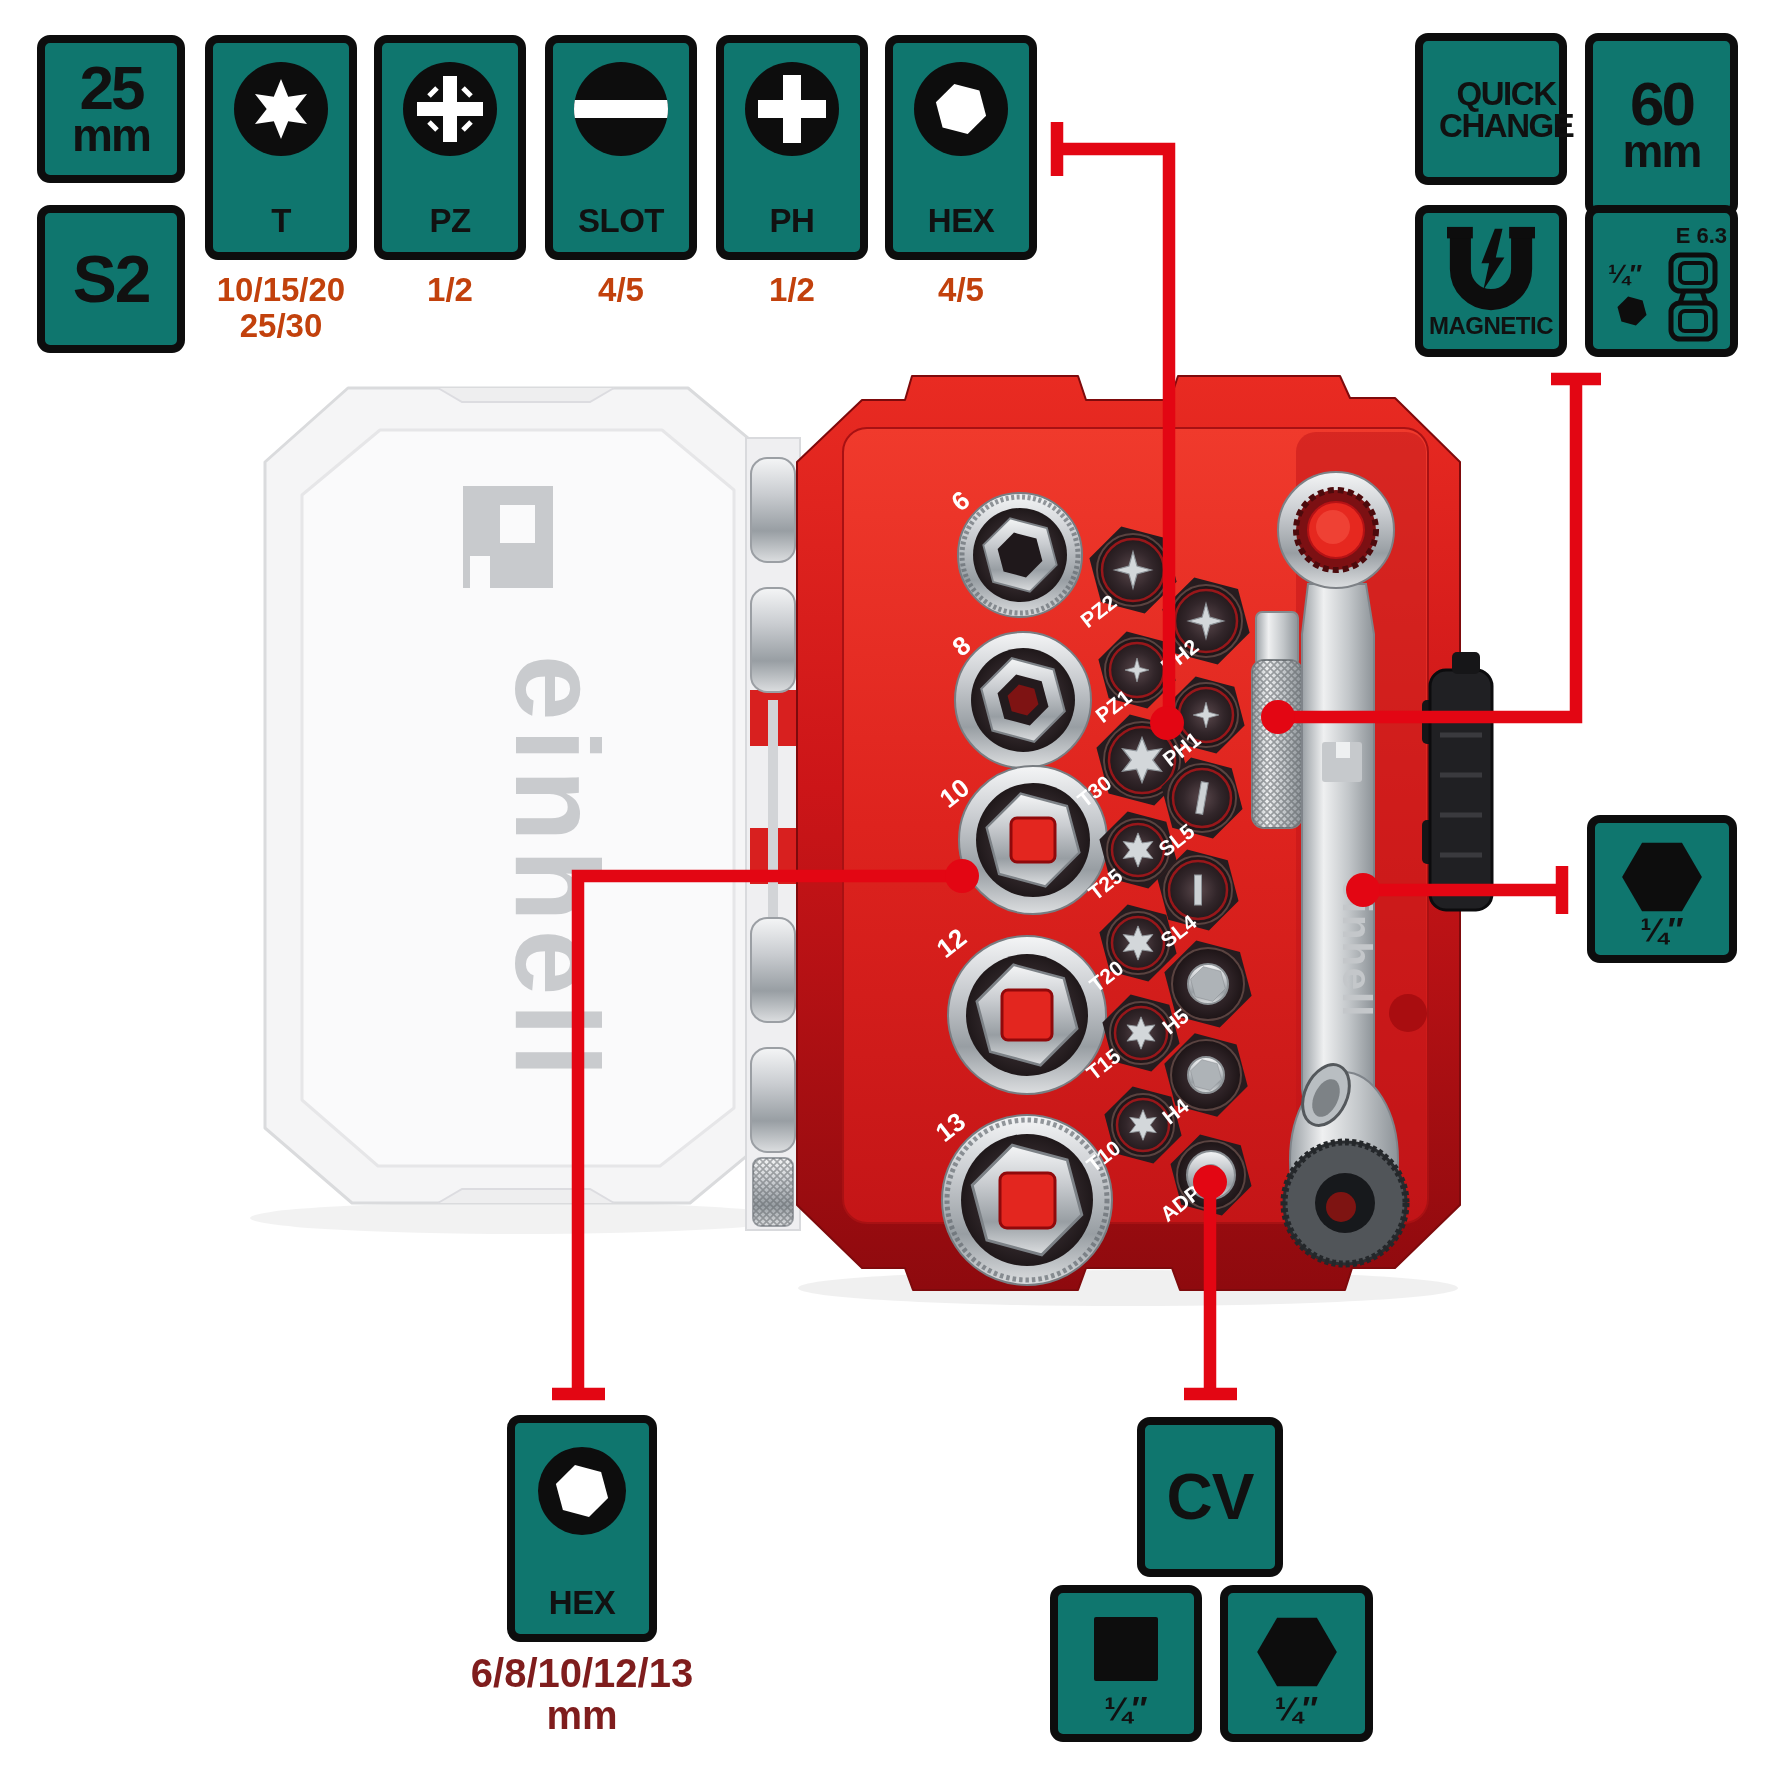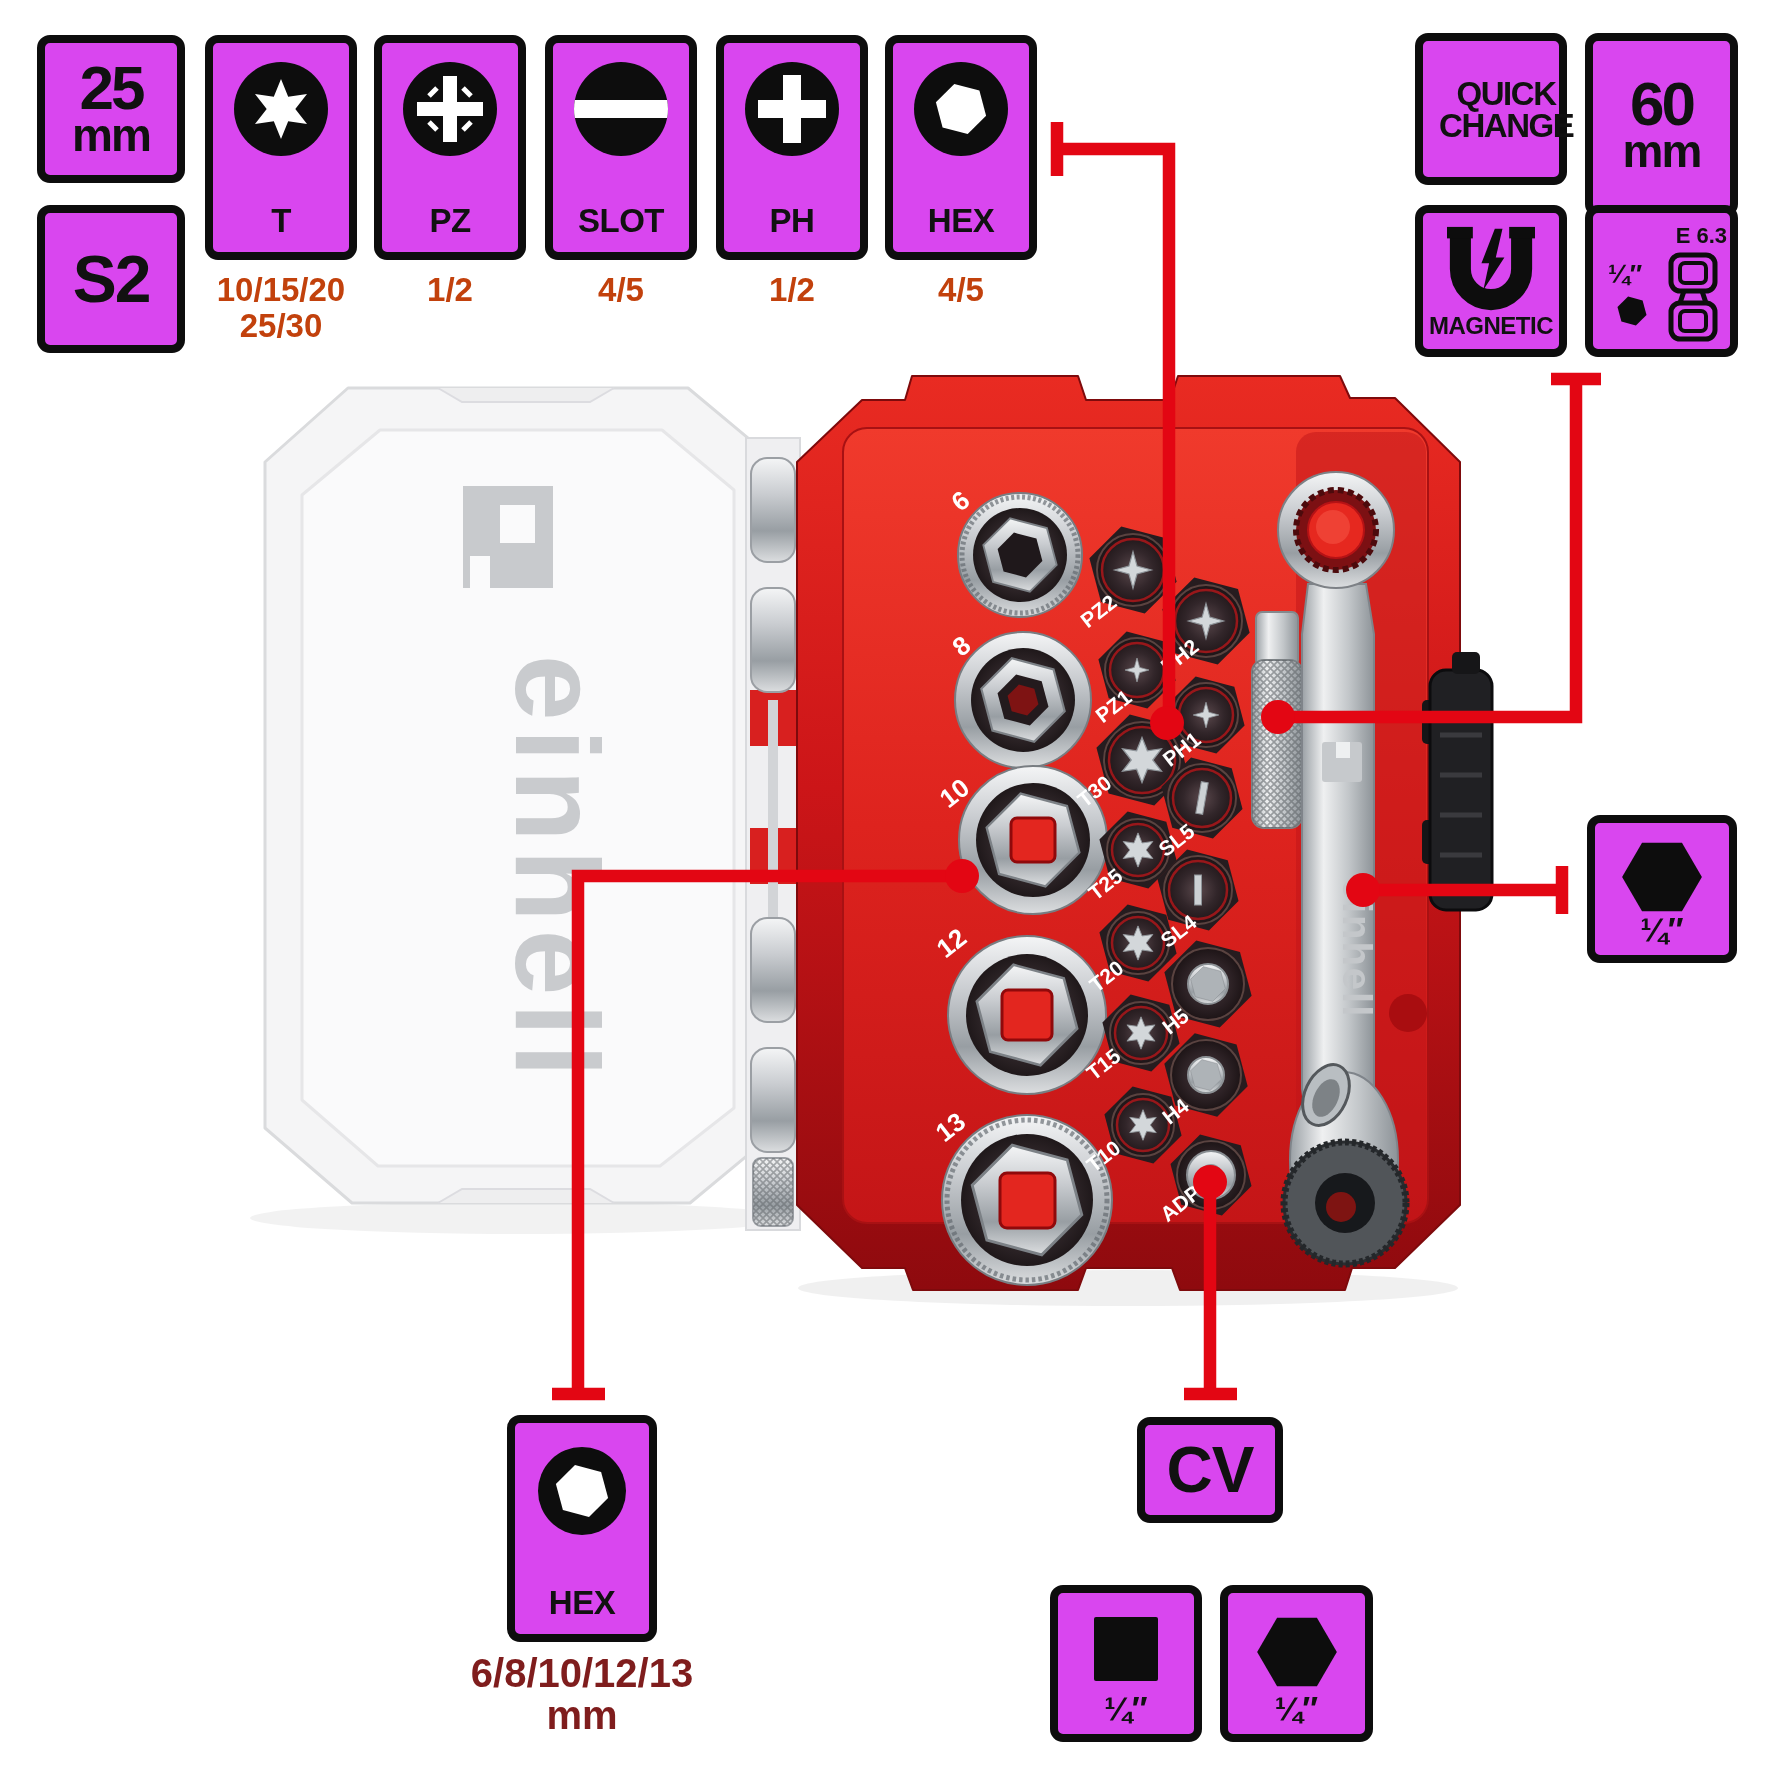--- a/index.html
+++ b/index.html
@@ -1,20 +1,20 @@
 <!DOCTYPE html>
 <html><head>
 <meta charset="utf-8">
 <style>
   html,body{margin:0;padding:0;background:#fff;}
   #canvas{position:relative;width:1772px;height:1772px;background:#fff;overflow:hidden;
           font-family:"Liberation Sans","DejaVu Sans",sans-serif;}
   svg.layer{position:absolute;left:0;top:0;pointer-events:none;}
 
-  .badge{position:absolute;background:#d946ef;border:8px solid #0d0d0d;border-radius:13px;
+  .badge{position:absolute;background:#0f766e;border:8px solid #0d0d0d;border-radius:13px;
          box-sizing:border-box;color:#111;font-weight:700;text-align:center;}
   .flexc{display:flex;flex-direction:column;align-items:center;justify-content:center;}
 
   .b-25{left:37px;top:35px;width:148px;height:148px;}
   .b-60{left:1585px;top:33px;width:153px;height:184px;}
   .bignum{font-size:62px;line-height:.84;letter-spacing:-3px;}
   .bigunit{font-size:46px;line-height:.92;letter-spacing:-2px;}
   .b-s2{left:37px;top:205px;width:148px;height:148px;font-size:66px;letter-spacing:-2px;}
 
   .typecol{position:absolute;top:35px;width:152px;text-align:center;}
@@ -38,21 +38,21 @@
 
   .b-rhex{left:1587px;top:815px;width:150px;height:148px;}
   .hexbig{position:absolute;top:16px;left:50%;transform:translateX(-50%);}
   .qsize{position:absolute;bottom:6px;left:0;right:0;font-size:33px;}
 
   .b-hexsock{left:507px;top:1415px;width:150px;height:227px;}
   .hs-icon{margin-top:20px;}
   .hexsizes{position:absolute;left:422px;top:1652px;width:320px;text-align:center;
             font-size:40px;font-weight:700;line-height:1.05;color:#7f1d1d;}
 
-  .b-cv{left:1137px;top:1417px;width:146px;height:106px;font-size:64px;letter-spacing:-1px;}
+  .b-cv{left:1137px;top:1417px;width:146px;height:160px;font-size:64px;letter-spacing:-1px;}
   .b-sq{left:1050px;top:1585px;width:152px;height:157px;}
   .b-hx{left:1220px;top:1585px;width:153px;height:157px;}
   .dicon{position:absolute;top:22px;left:50%;transform:translateX(-50%);}
 
   .slabel{font-size:26px;font-weight:700;fill:#fff;}
   .plabel{font-size:21px;font-weight:700;fill:#fff;}
   .brand-lid{font-size:118px;font-weight:700;fill:#c9cbce;letter-spacing:8px;}
   .brand-rat{font-size:40px;font-weight:700;fill:#c4c7ca;letter-spacing:2px;}
 </style>
 </head>

